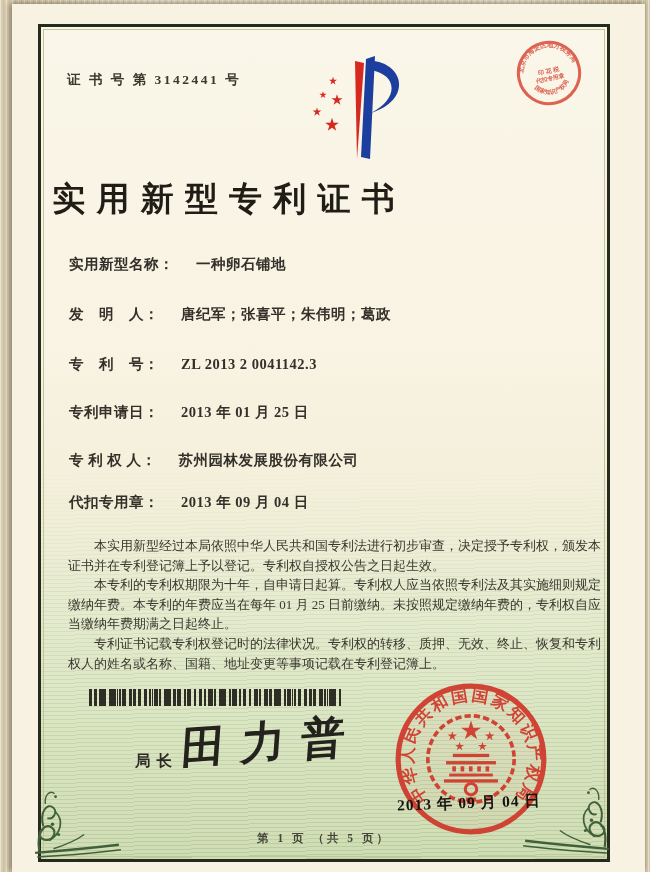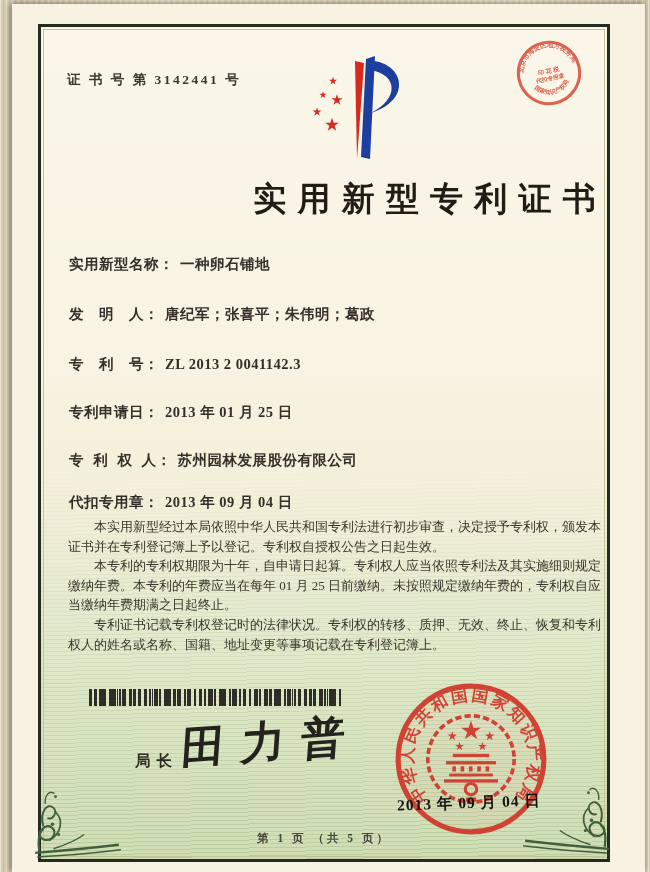--- a/index.html
+++ b/index.html
@@ -36,32 +36,32 @@
 
   .cert-no{
     position:absolute;left:26px;top:44px;
     font-size:13.5px;font-weight:600;letter-spacing:2.5px;color:#3c382e;
   }
   .logo{position:absolute;left:230px;top:28px;width:150px;height:108px;}
 
   .tax-seal{position:absolute;left:474px;top:12px;width:68px;height:68px;opacity:.85;}
 
   .title{
-    position:absolute;left:0;top:150px;width:100%;text-align:right;
+    position:absolute;left:0;top:150px;width:100%;text-align:left;
     font-size:33px;font-weight:700;letter-spacing:.34em;text-indent:.34em;color:#201d17;
   }
 
   .field{
     position:absolute;left:28px;width:520px;height:20px;
     font-size:14.5px;font-weight:700;color:#33302a;letter-spacing:.5px;white-space:nowrap;
   }
-  .field .lbl{margin-right:6px;font-family:Liberation Mono, monospace;}
+  .field .lbl{margin-right:22px;}
 
   .paras{
-    position:absolute;left:27px;top:490px;width:533px;
+    position:absolute;left:27px;top:509px;width:533px;
     font-size:13px;line-height:19.6px;color:#3a372e;text-align:justify;font-weight:500;
   }
   .paras p{margin:0;text-indent:2em;}
 
   .barcode{
     position:absolute;left:48px;top:662px;width:252px;height:17px;
     background-image:
       repeating-linear-gradient(90deg,#171512 0 2px, rgba(0,0,0,0) 2px 5px),
       repeating-linear-gradient(90deg,#171512 0 1px, rgba(0,0,0,0) 1px 7px),
       repeating-linear-gradient(90deg,#171512 0 3px, rgba(0,0,0,0) 3px 11px);

